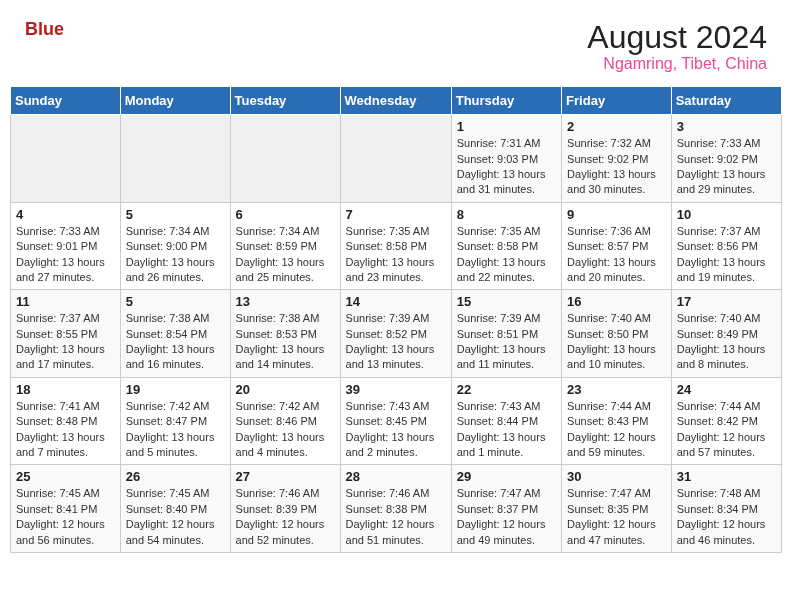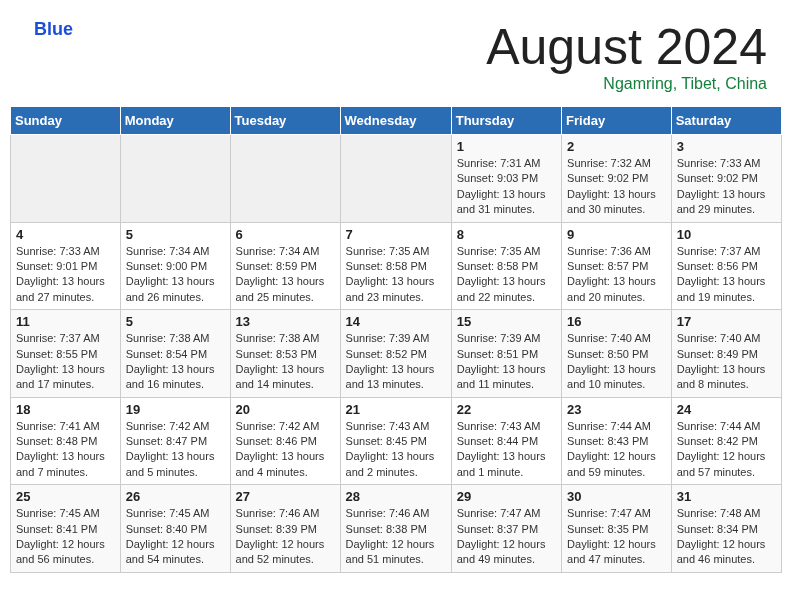--- a/index.html
+++ b/index.html
@@ -32,28 +32,28 @@
     }
     .logo-icon {
       width: 28px;
       height: 28px;
       margin-left: 3px;
     }
     .title-block {
       text-align: right;
     }
     .main-title {
-      font-size: 50px;
+      font-size: 32px;
       font-weight: normal;
       color: #222;
       line-height: 1.1;
     }
     .subtitle {
       font-size: 16px;
-      color: #15803d;
+      color: #ec4899;
     }
     .calendar {
       width: 100%;
       border-collapse: collapse;
       margin: 8px 8px 0 0;
       font-size: 11.5px;
     }
     .calendar thead tr th {
       background: #2a6db5;
       color: #fff;
@@ -95,21 +95,21 @@
       padding: 4px 15px;
     }
   </style>
 </head>
 <body>
 
 <div>
   <div class="header">
     <div class="logo">
       <div>
-        <div class="logo-text" style="color:#1d4ed8;font-size:18px;font-weight:bold;margin-left:9px;">Blue</div>
+        <div class="logo-text" style="color:#b91c1c;font-size:18px;font-weight:bold;">Blue</div>
       </div>
     </div>
     <div class="title-block">
       <div class="main-title">August 2024</div>
       <div class="subtitle">Ngamring, Tibet, China</div>
     </div>
   </div>
 
   <table class="calendar">
     <thead>
@@ -209,21 +209,21 @@
           </td>
           <td>
             <span class="day-num">19</span>
             <div class="day-info">Sunrise: 7:42 AM<br>Sunset: 8:47 PM<br>Daylight: 13 hours and 5 minutes.</div>
           </td>
           <td>
             <span class="day-num">20</span>
             <div class="day-info">Sunrise: 7:42 AM<br>Sunset: 8:46 PM<br>Daylight: 13 hours and 4 minutes.</div>
           </td>
           <td>
-            <span class="day-num">21</span>
+            <span class="day-num">39</span>
             <div class="day-info">Sunrise: 7:43 AM<br>Sunset: 8:45 PM<br>Daylight: 13 hours and 2 minutes.</div>
           </td>
           <td>
             <span class="day-num">22</span>
             <div class="day-info">Sunrise: 7:43 AM<br>Sunset: 8:44 PM<br>Daylight: 13 hours and 1 minute.</div>
           </td>
           <td>
             <span class="day-num">23</span>
             <div class="day-info">Sunrise: 7:44 AM<br>Sunset: 8:43 PM<br>Daylight: 12 hours and 59 minutes.</div>
           </td>

